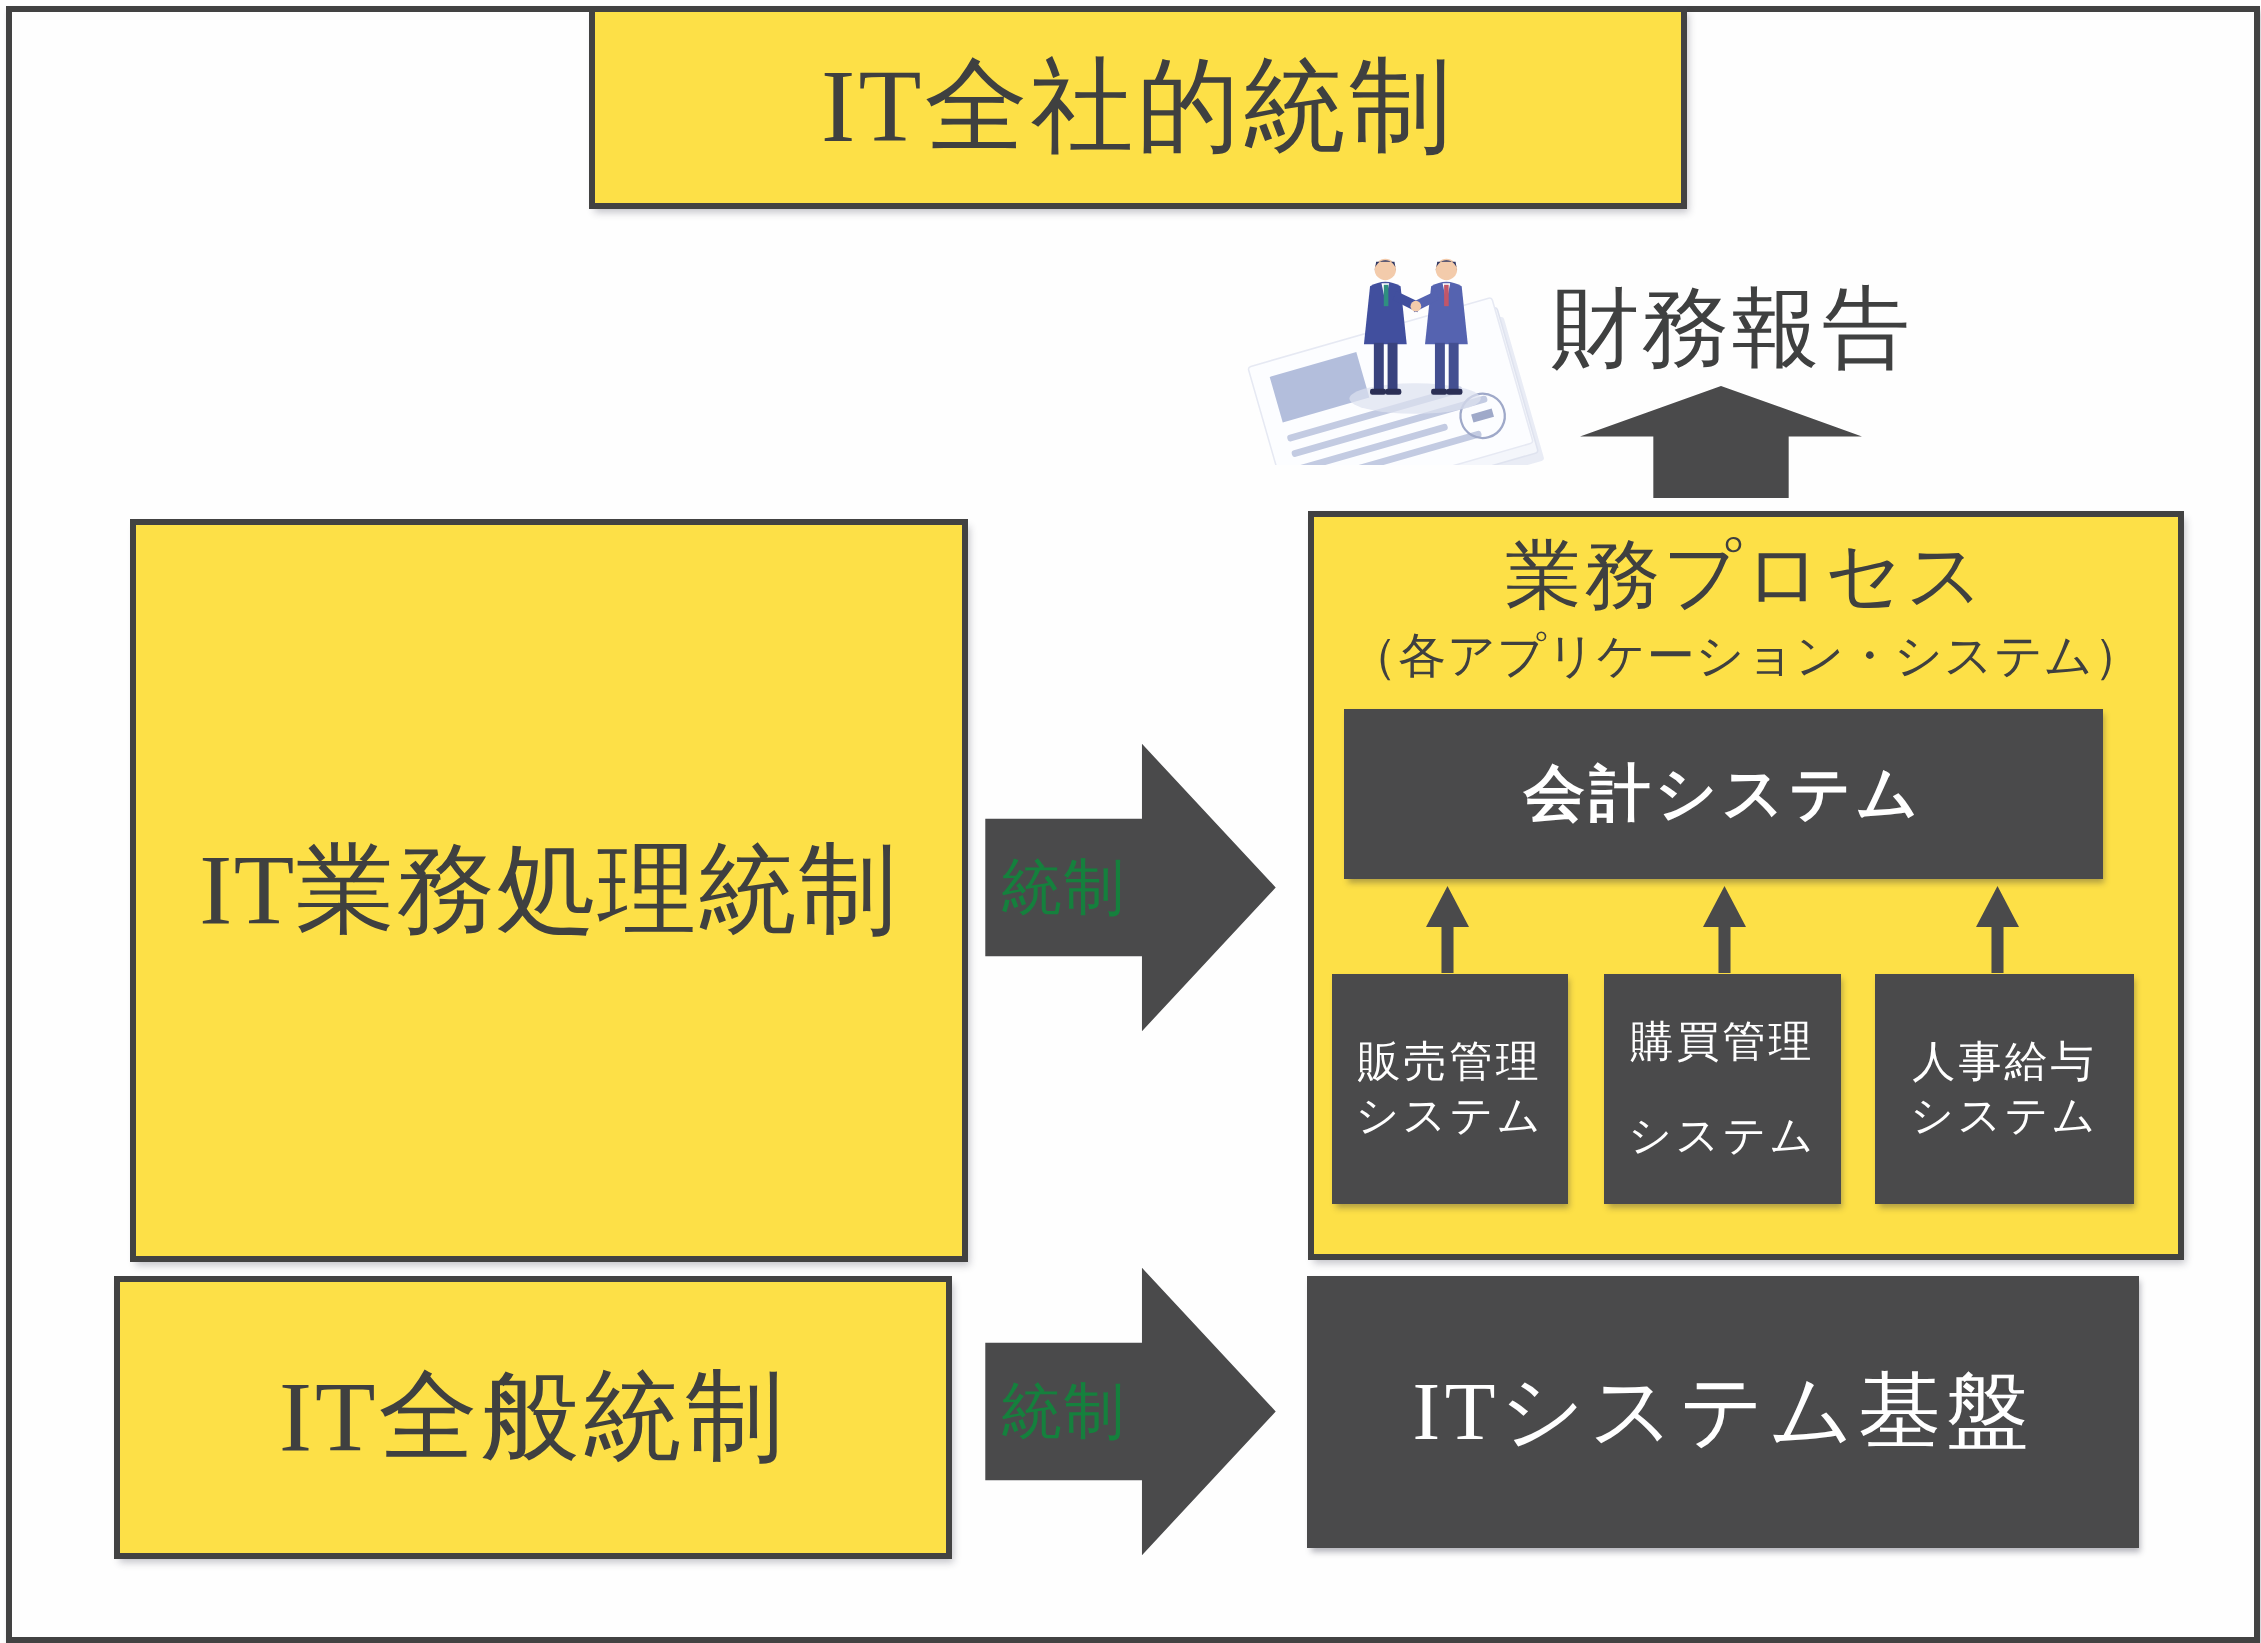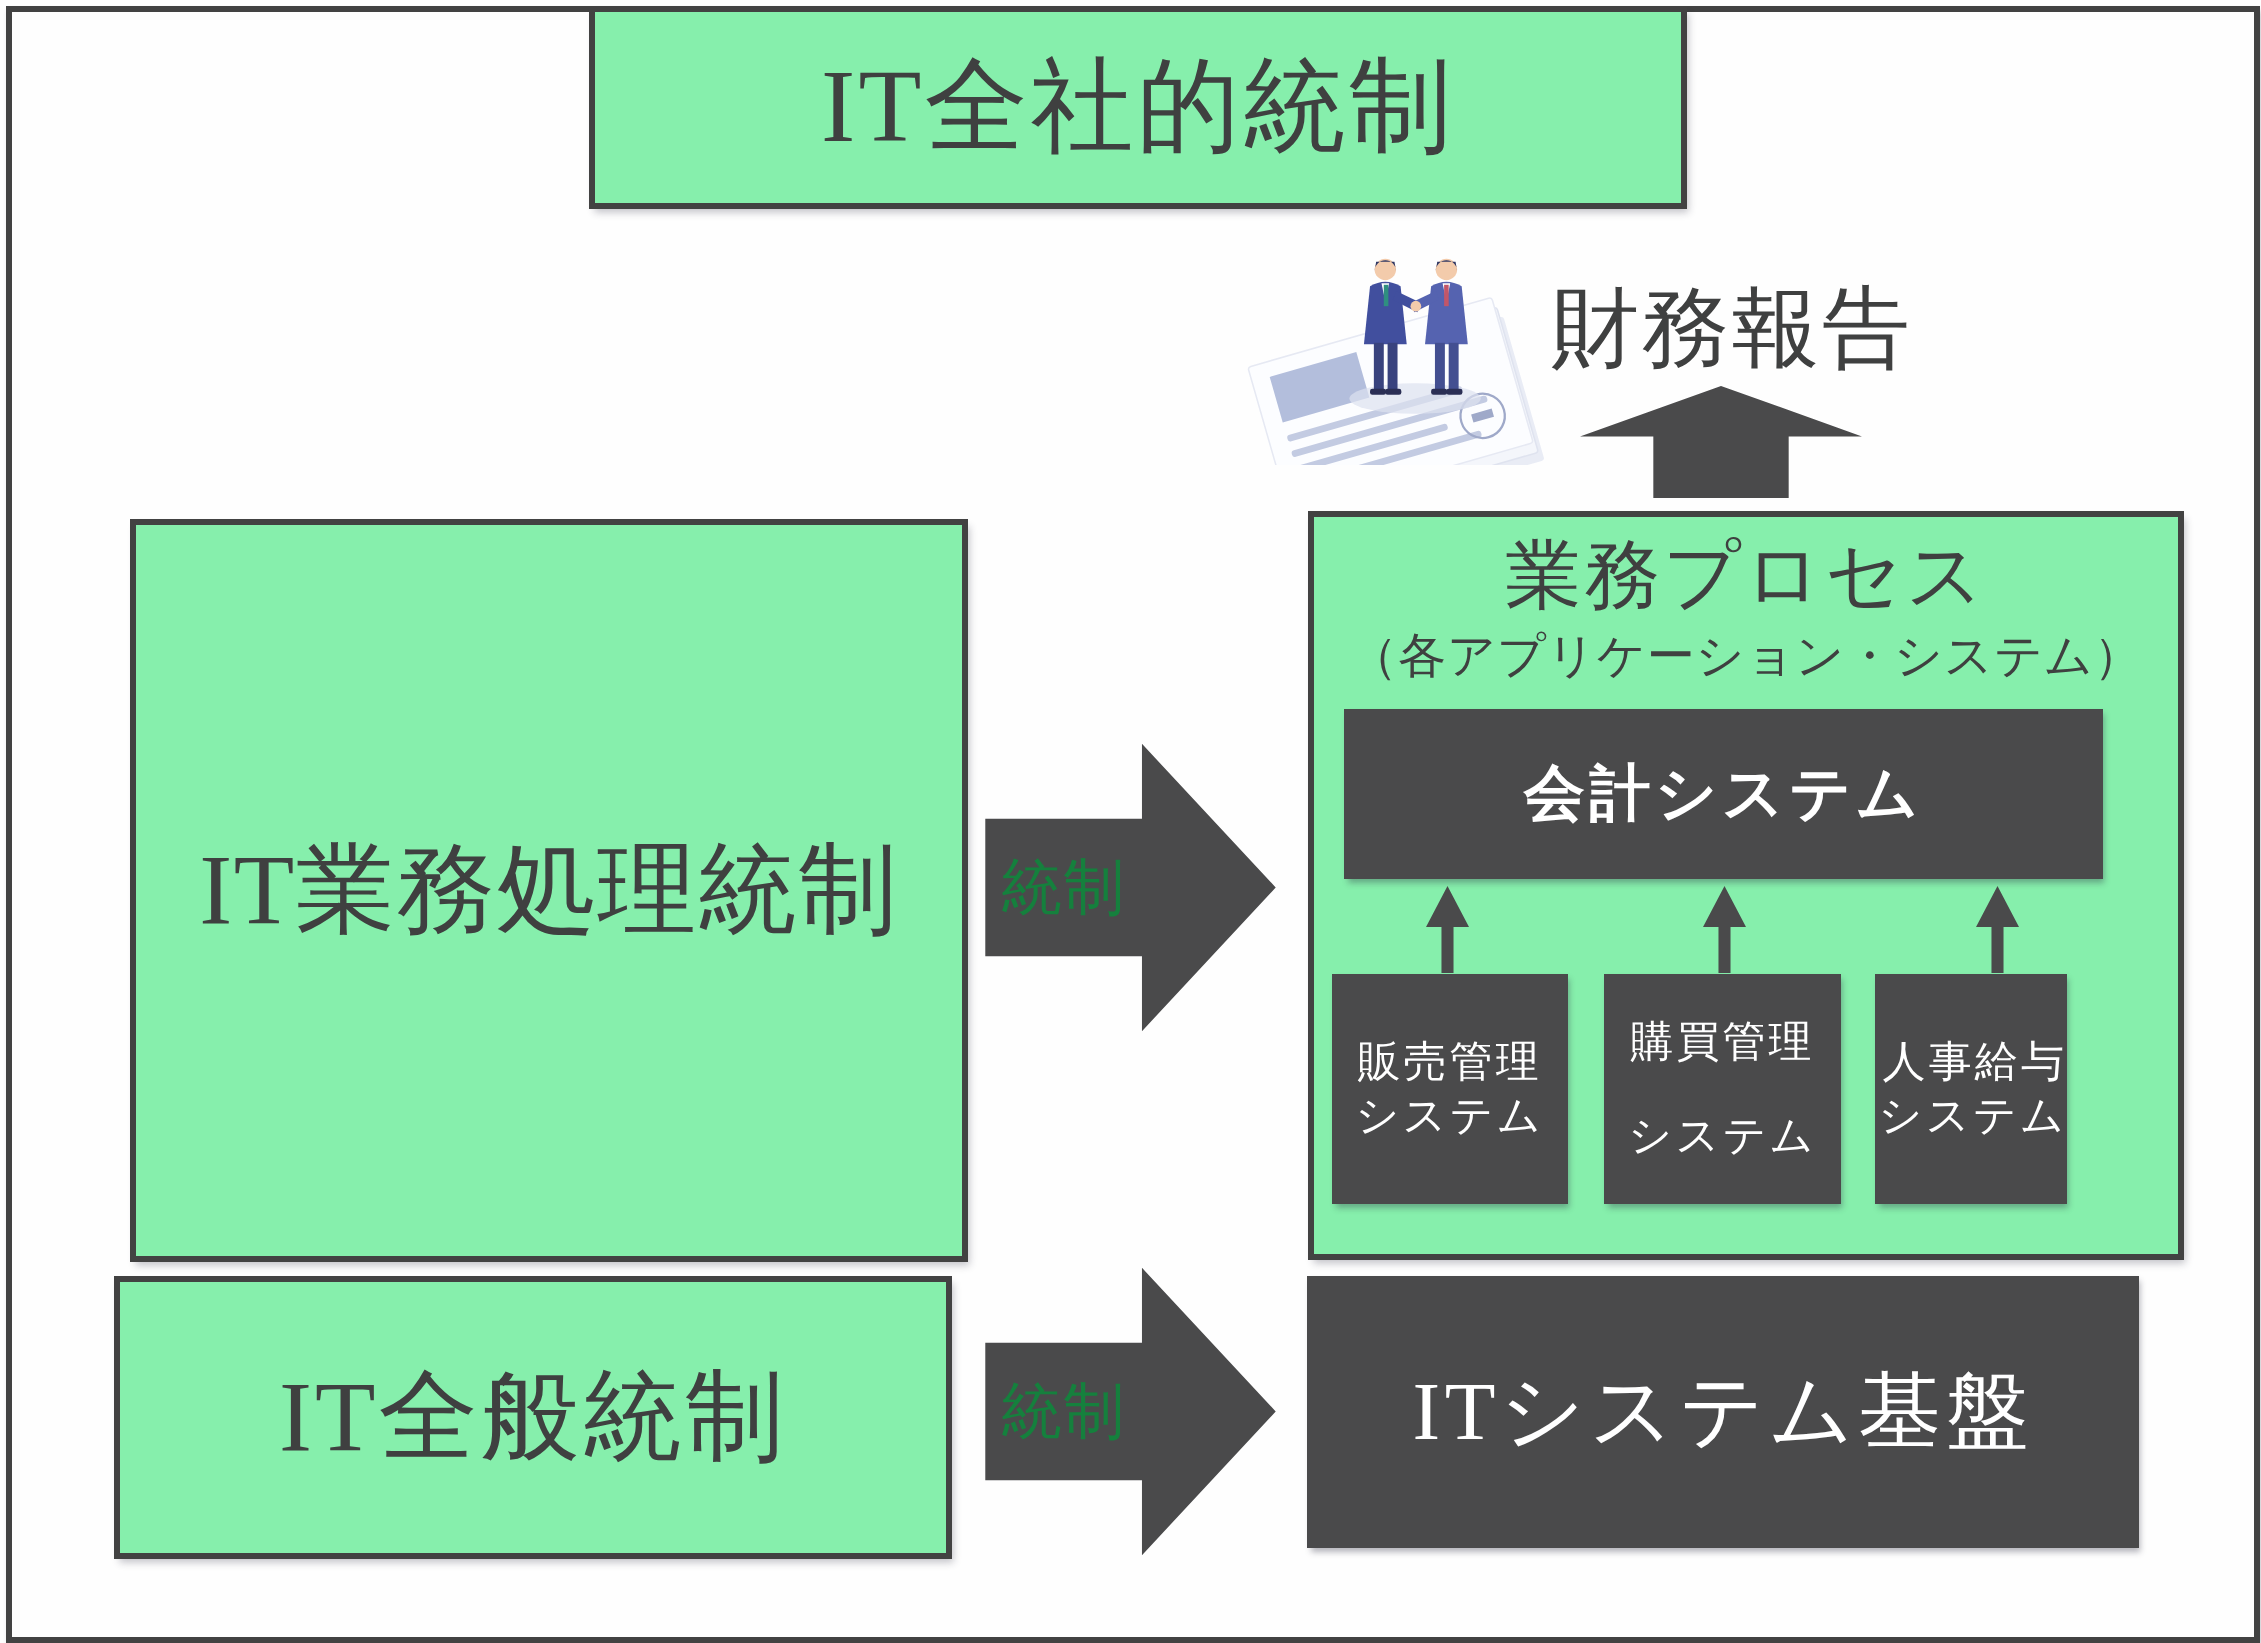--- a/index.html
+++ b/index.html
@@ -5,21 +5,21 @@
   html,body{margin:0;padding:0;background:#ffffff;}
   #canvas{
     position:relative;width:2261px;height:1644px;background:#fefefe;overflow:hidden;
     font-family:"Liberation Serif","DejaVu Serif",serif;color:#3f4040;
   }
   .frame{
     position:absolute;left:6.1px;top:6.1px;width:2242px;height:1625px;
     border:6.9px solid #424242;box-shadow:3.1px 4.6px 6.1px rgba(40,40,60,.25);
   }
   .box{
-    position:absolute;background:#86efac;border:6.9px solid #424242;
+    position:absolute;background:#fde047;border:6.9px solid #424242;
     box-shadow:3.8px 5.4px 7.6px -1.5px rgba(40,40,60,.28);
     display:flex;align-items:center;justify-content:center;text-align:center;
   }
   .title-box{left:589px;top:6.1px;width:1086px;height:191px;}
   .title-box span{font-size:103px;letter-spacing:3.1px;}
   .left-mid{left:130px;top:519px;width:826px;height:731px;text-align:center;}
   .left-mid span{font-size:99px;letter-spacing:1.5px;}
   .left-bottom{left:114px;top:1276px;width:826px;height:271px;}
   .left-bottom span{font-size:99px;letter-spacing:3.1px;}
   .panel{left:1308px;top:511px;width:834px;height:737px;display:block;padding-left:30px;}
@@ -35,21 +35,21 @@
     position:absolute;background:#4a4a4b;color:#ffffff;
     display:flex;align-items:center;justify-content:center;text-align:center;
     box-shadow:3.1px 4.6px 6.1px -0.8px rgba(40,40,60,.35);
   }
   .accounting{left:30px;top:192px;width:759px;height:170px;font-weight:bold;}
   .accounting span{font-size:61px;letter-spacing:4.6px;}
   .subsys{top:457px;width:236px;height:230px;flex-direction:column;align-items:center;justify-content:center;}
   .subsys .l{font-size:43px;line-height:1.25;letter-spacing:3.1px;display:block;}
   .subsys.s1{left:17.6px;}
   .subsys.s2{left:290px;width:237px;gap:40px;}
-  .subsys.s3{left:561px;width:192px;align-items:flex-end;}
+  .subsys.s3{left:561px;width:259px;}
   .small-arrow{
     position:absolute;top:369px;width:43px;height:87px;background:#4a4a4b;
     clip-path:polygon(50% 0,100% 47%,64% 47%,64% 100%,36% 100%,36% 47%,0 47%);
   }
   .sa1{left:112px;} .sa2{left:389px;} .sa3{left:662px;}
   .infra{left:1307px;top:1276px;width:832px;height:272px;}
   .infra span{font-size:83px;letter-spacing:4.6px;}
   .big-arrow{
     position:absolute;left:1580px;top:386px;width:282px;height:112px;background:#4a4a4b;
     clip-path:polygon(50% 0,100% 45%,74% 45%,74% 100%,26% 100%,26% 45%,0 45%);

